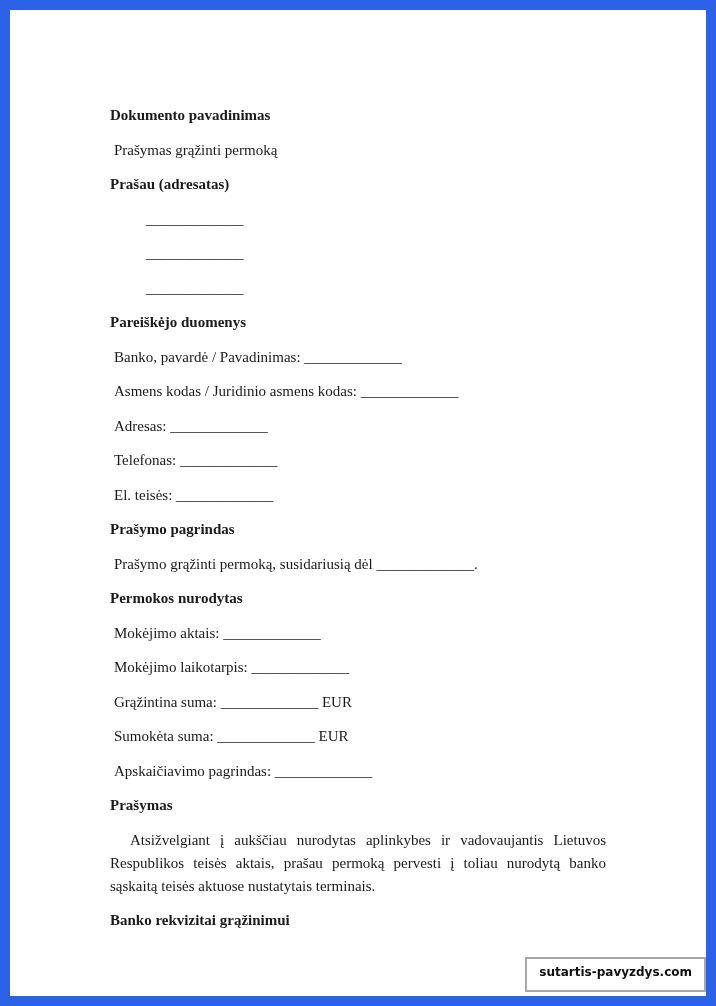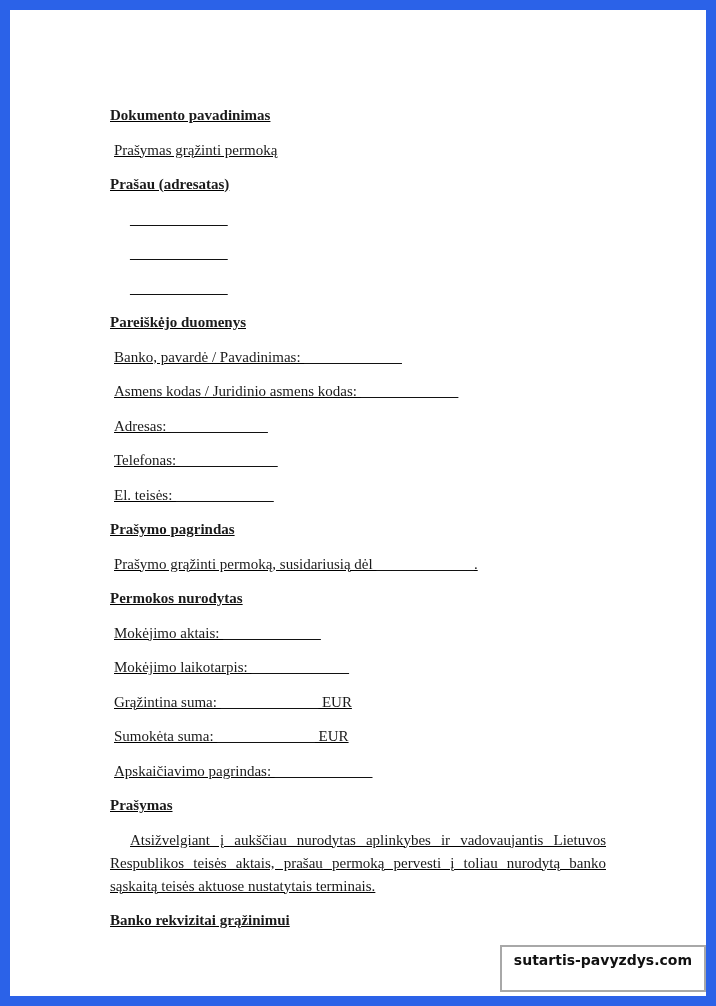--- a/index.html
+++ b/index.html
@@ -19,44 +19,44 @@
   .doc-content {
     padding: 94px 100px 0 100px;
     font-family: "Liberation Serif", serif;
     font-size: 15px;
     line-height: 23px;
     color: #1a1a1a;
   }
   .block { margin: 0 0 11.5px 0; }
   .heading { font-weight: bold; }
   .indent { margin-left: 4px; }
-  .blank { margin-left: 20px; }
+  .blank { margin-left: 36px; }
   .paragraph {
     text-align: justify;
     text-indent: 20px;
   }
   .watermark {
     position: absolute;
     right: 0;
     bottom: 4px;
     background: #ffffff;
     border: 2px solid #a8a8a8;
-    padding: 2px 12px 19px 12px;
+    padding: 2px 12px 7px 12px;
     font-family: "DejaVu Sans", sans-serif;
     font-weight: bold;
-    font-size: 14px;
+    font-size: 12px;
     line-height: 22px;
     color: #111111;
     white-space: nowrap;
   }
 </style>
 </head>
 <body>
 
-<div class="page-frame" style="border-color: rgb(43, 98, 232); text-decoration: underline;">
+<div class="page-frame" style="border-color: rgb(43, 98, 232);">
   <div class="doc-content">
 
     <div class="block heading">Dokumento pavadinimas</div>
     <div class="block indent">Prašymas grąžinti permoką</div>
 
     <div class="block heading">Prašau (adresatas)</div>
     <div class="block blank">_____________</div>
     <div class="block blank">_____________</div>
     <div class="block blank">_____________</div>
 

